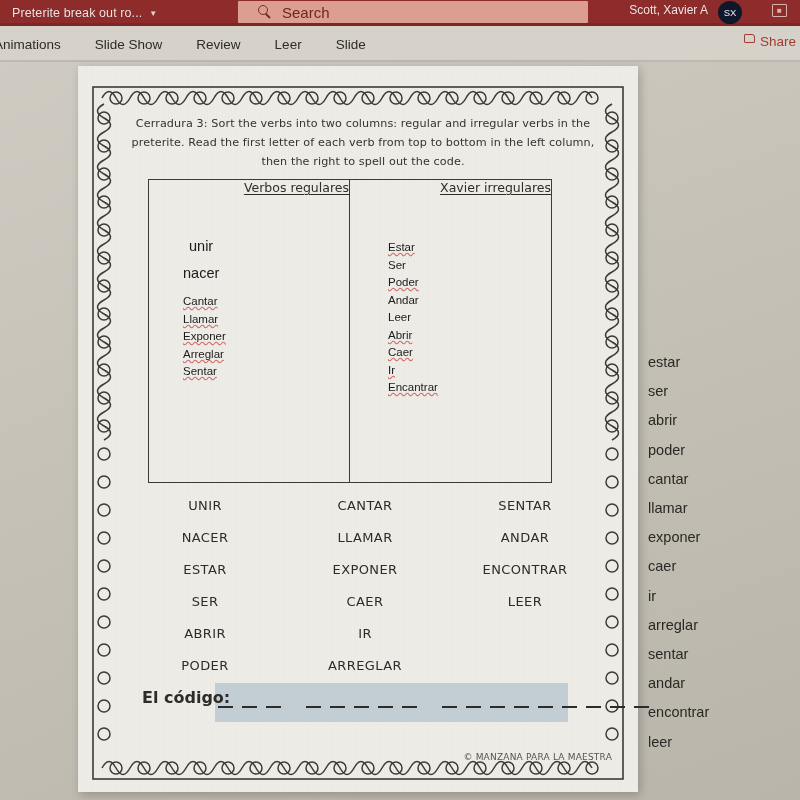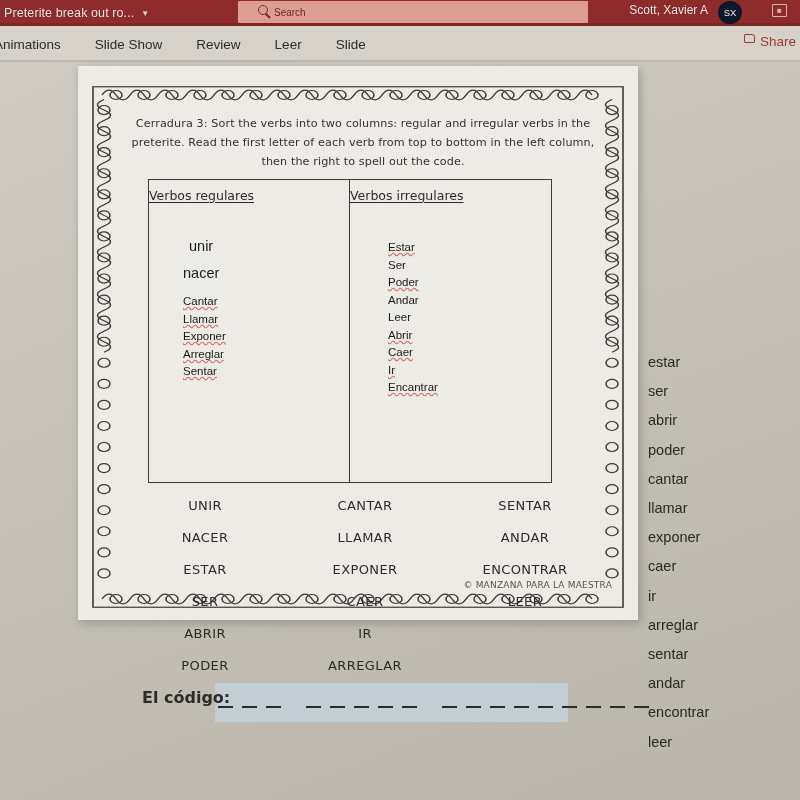--- a/index.html
+++ b/index.html
@@ -15,39 +15,39 @@
     position: absolute; left: 0; top: 0; width: 800px; height: 26px;
     background: #8e2c2c;
     display: flex; align-items: center;
   }
   .titlebar:after{
     content:""; position:absolute; left:0; bottom:0; width:100%; height:3px;
     background: rgba(0,0,0,0.12);
   }
   .doc-title {
     color: #f1e4e2; font-size: 12.5px; white-space: nowrap;
-    margin-left: 4px; letter-spacing: .1px;
+    margin-left: 12px; letter-spacing: .1px;
     text-shadow: 0 0 1px rgba(0,0,0,.35);
   }
   .title-chevron { color:#e8d3d0; font-size: 8px; margin-left: 7px; }
 
   .searchbox {
     position: absolute; left: 238px; top: 1px; width: 350px; height: 22px;
     background: #dd9e92; border-radius: 1px;
     display: flex; align-items: center; padding-left: 22px;
   }
   .search-glyph {
     position: absolute; left: 20px; top: 4px;
     width: 10px; height: 10px; border: 1.6px solid #7e2a28; border-radius: 50%;
   }
   .search-glyph:after{
     content:""; position:absolute; right:-4px; bottom:-3px;
     width:6px; height:1.6px; background:#7e2a28; transform:rotate(45deg);
   }
-  .search-text { color:#6e2622; font-size:10px; margin-left:14px; }
+  .search-text { color:#6e2622; font-size:15px; margin-left:22px; }
 
   .user-name {
     position:absolute; right:92px; top:3px; color:#f3e6e4; font-size:12px;
     white-space:nowrap; text-shadow: 0 0 1px rgba(0,0,0,.3); margin-left: 44px;
   }
   .avatar {
     position:absolute; right:58px; top:1px; width:24px; height:23px;
     border-radius:50%; background:#0f172a;
     color:#efeaf8; font-size:9.5px; display:flex; align-items:center; justify-content:center;
   }
@@ -83,21 +83,21 @@
   }
 
   
   .workspace {
     position:absolute; left:0; top:62px; width:800px; height:738px;
     background: linear-gradient(160deg,#cfcbc2 0%, #c6c2b8 40%, #b9b5ab 100%);
   }
 
   
   .slide {
-    position:absolute; left:78px; top:66px; width:560px; height:554px;
+    position:absolute; left:78px; top:66px; width:560px; height:726px;
     background:#eeece6;
     box-shadow: 2px 3px 9px rgba(0,0,0,0.22);
   }
   .paper-grain{
     position:absolute; inset:0;
     background:
       repeating-linear-gradient(90deg, rgba(0,0,0,0.012) 0 1px, transparent 1px 3px),
       repeating-linear-gradient(0deg, rgba(255,255,255,0.02) 0 1px, transparent 1px 4px);
     pointer-events:none;
   }
@@ -118,21 +118,21 @@
   }
 
   
   .sort-table {
     position:absolute; left:70px; top:113px; width:404px; height:304px;
     border:1.6px solid #3e3b37; display:flex;
   }
   .sort-col { flex:1 1 50%; position:relative; }
   .sort-col.left { border-right:1.6px solid #3e3b37; }
   .col-head {
-    text-align:left; margin-top:8px; color:#2f2d2a;
+    text-align:right; color:#2f2d2a;
     font-size:12.5px; font-family:"DejaVu Sans", sans-serif;
     text-decoration: underline; text-underline-offset: 2px;
   }
   .col-body { position:absolute; left:0; right:0; top:58px; padding-left:34px; }
   .col-body.right { padding-left:38px; }
 
   .verb-big { font-size:14.5px; color:#1b1b1b; margin-bottom:11px; }
   .verb-big.indent { padding-left:6px; }
   .verb-sm {
     font-size:11.5px; color:#1b1b1b; line-height:15.5px;
@@ -336,21 +336,21 @@
           <div class="verb-big indent">unir</div>
           <div class="verb-big">nacer</div>
           <div class="verb-row"><span class="verb-sm misspell">Cantar</span></div>
           <div class="verb-row"><span class="verb-sm misspell">Llamar</span></div>
           <div class="verb-row"><span class="verb-sm misspell">Exponer</span></div>
           <div class="verb-row"><span class="verb-sm misspell">Arreglar</span></div>
           <div class="verb-row"><span class="verb-sm misspell">Sentar</span></div>
         </div>
       </div>
       <div class="sort-col">
-        <div class="col-head">Verbos irregulares</div>
+        <div class="col-head">Xavier irregulares</div>
         <div class="col-body right">
           <div class="verb-row"><span class="verb-sm misspell">Estar</span></div>
           <div class="verb-row"><span class="verb-sm">Ser</span></div>
           <div class="verb-row"><span class="verb-sm misspell">Poder</span></div>
           <div class="verb-row"><span class="verb-sm">Andar</span></div>
           <div class="verb-row"><span class="verb-sm">Leer</span></div>
           <div class="verb-row"><span class="verb-sm misspell">Abrir</span></div>
           <div class="verb-row"><span class="verb-sm misspell">Caer</span></div>
           <div class="verb-row"><span class="verb-sm misspell">Ir</span></div>
           <div class="verb-row"><span class="verb-sm misspell">Encantrar</span></div>

